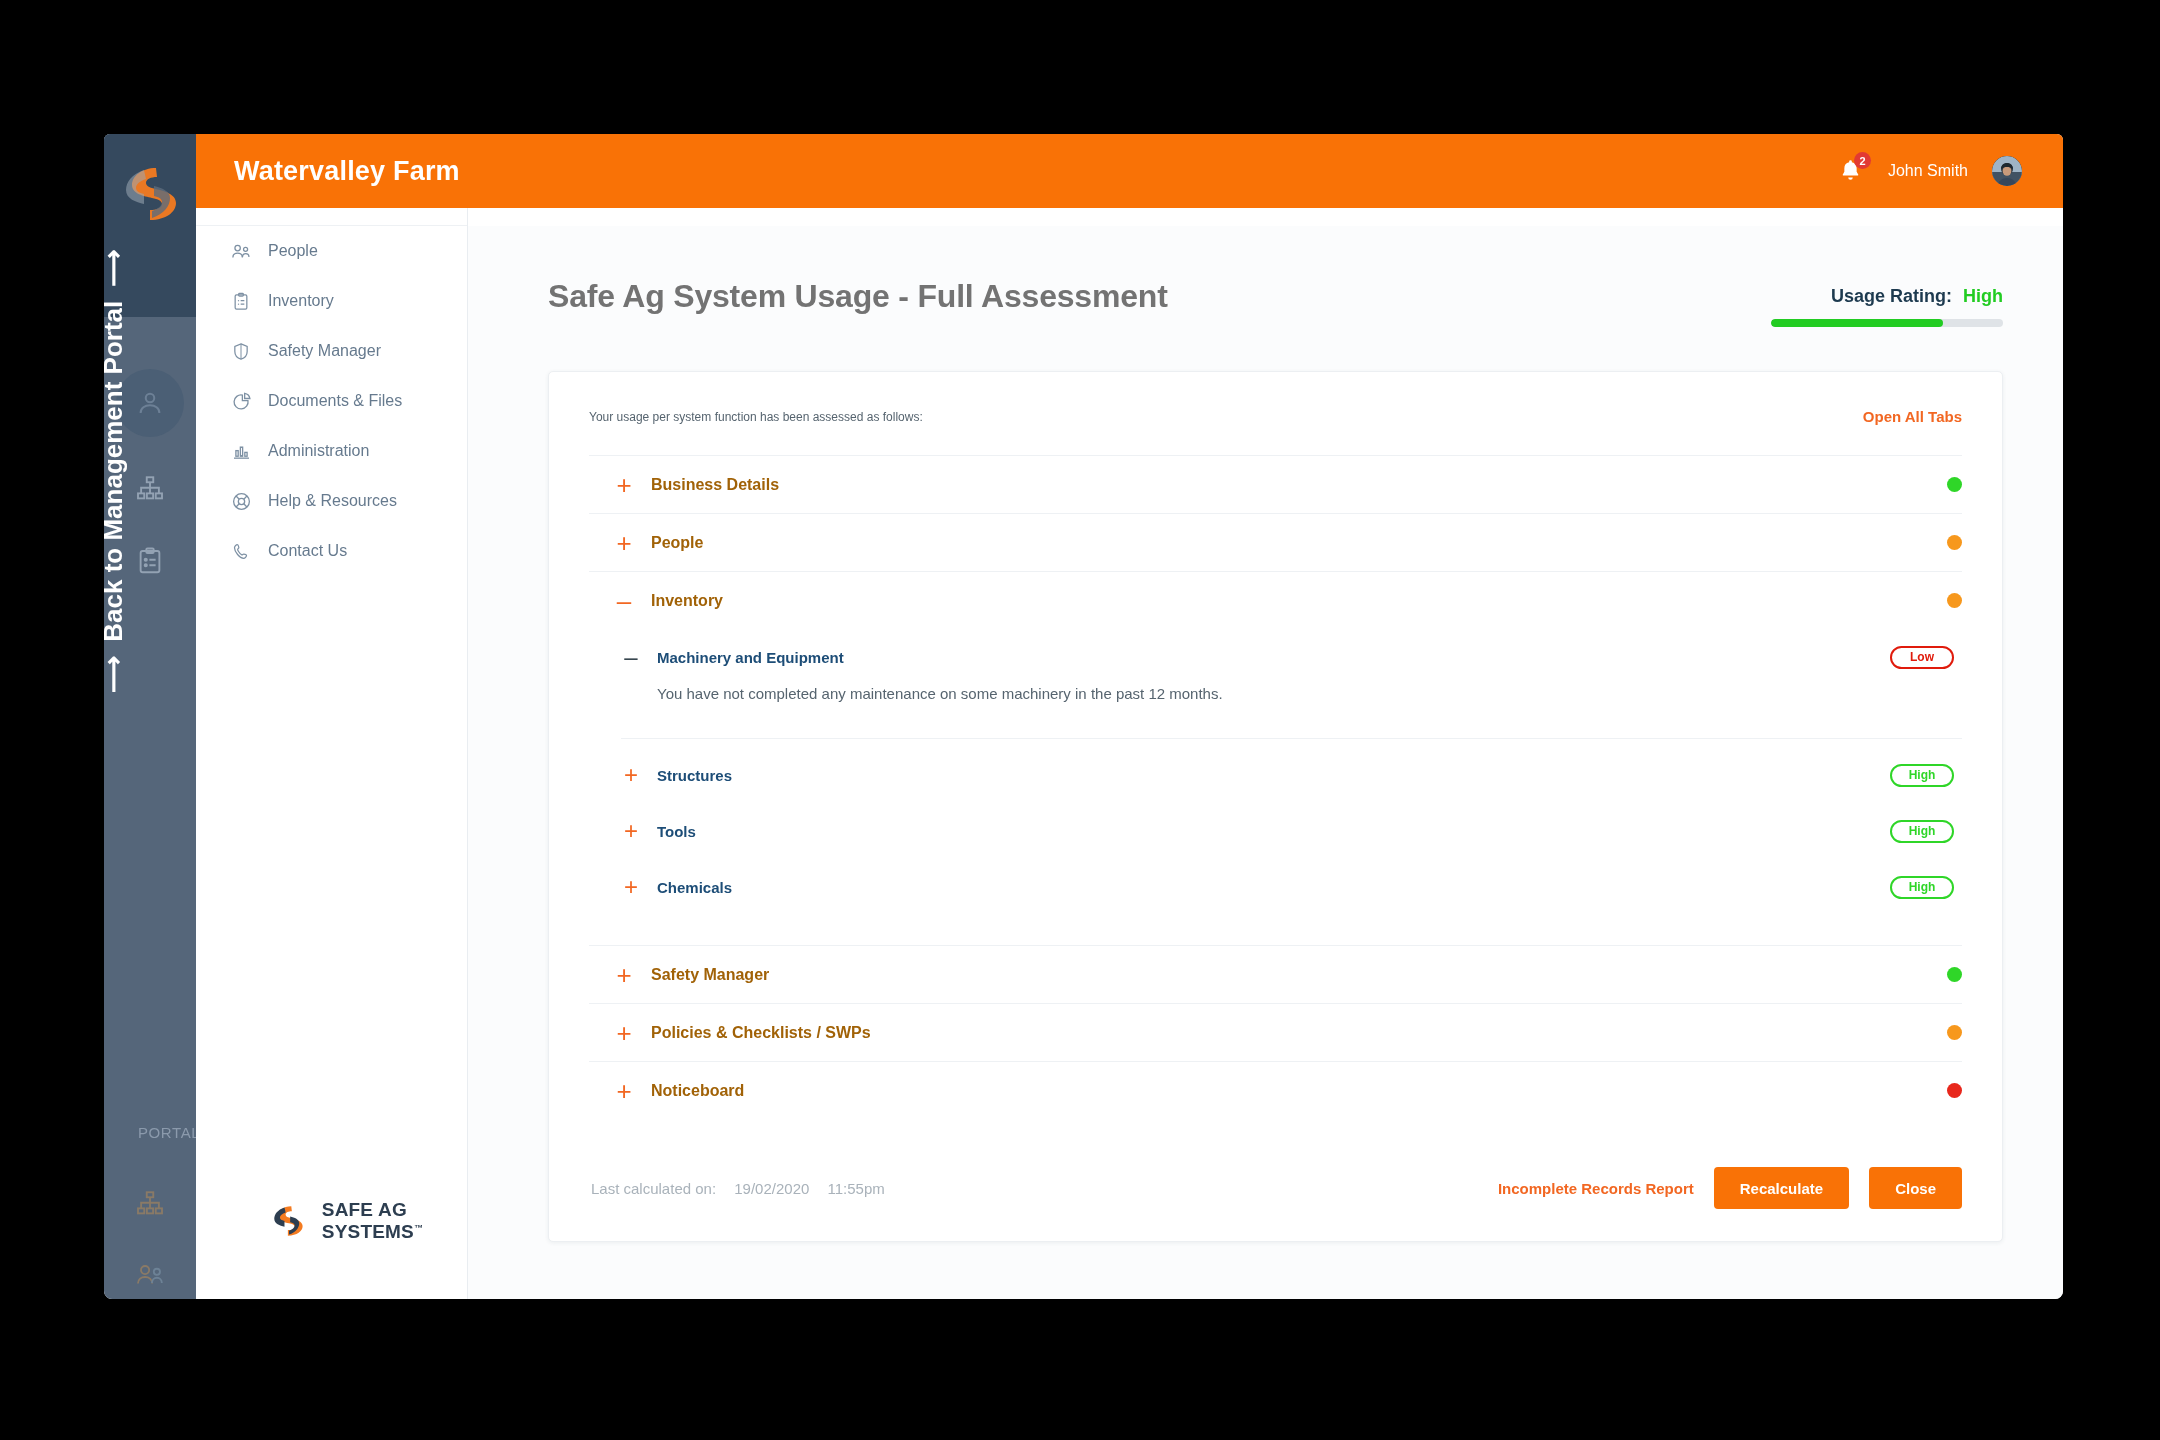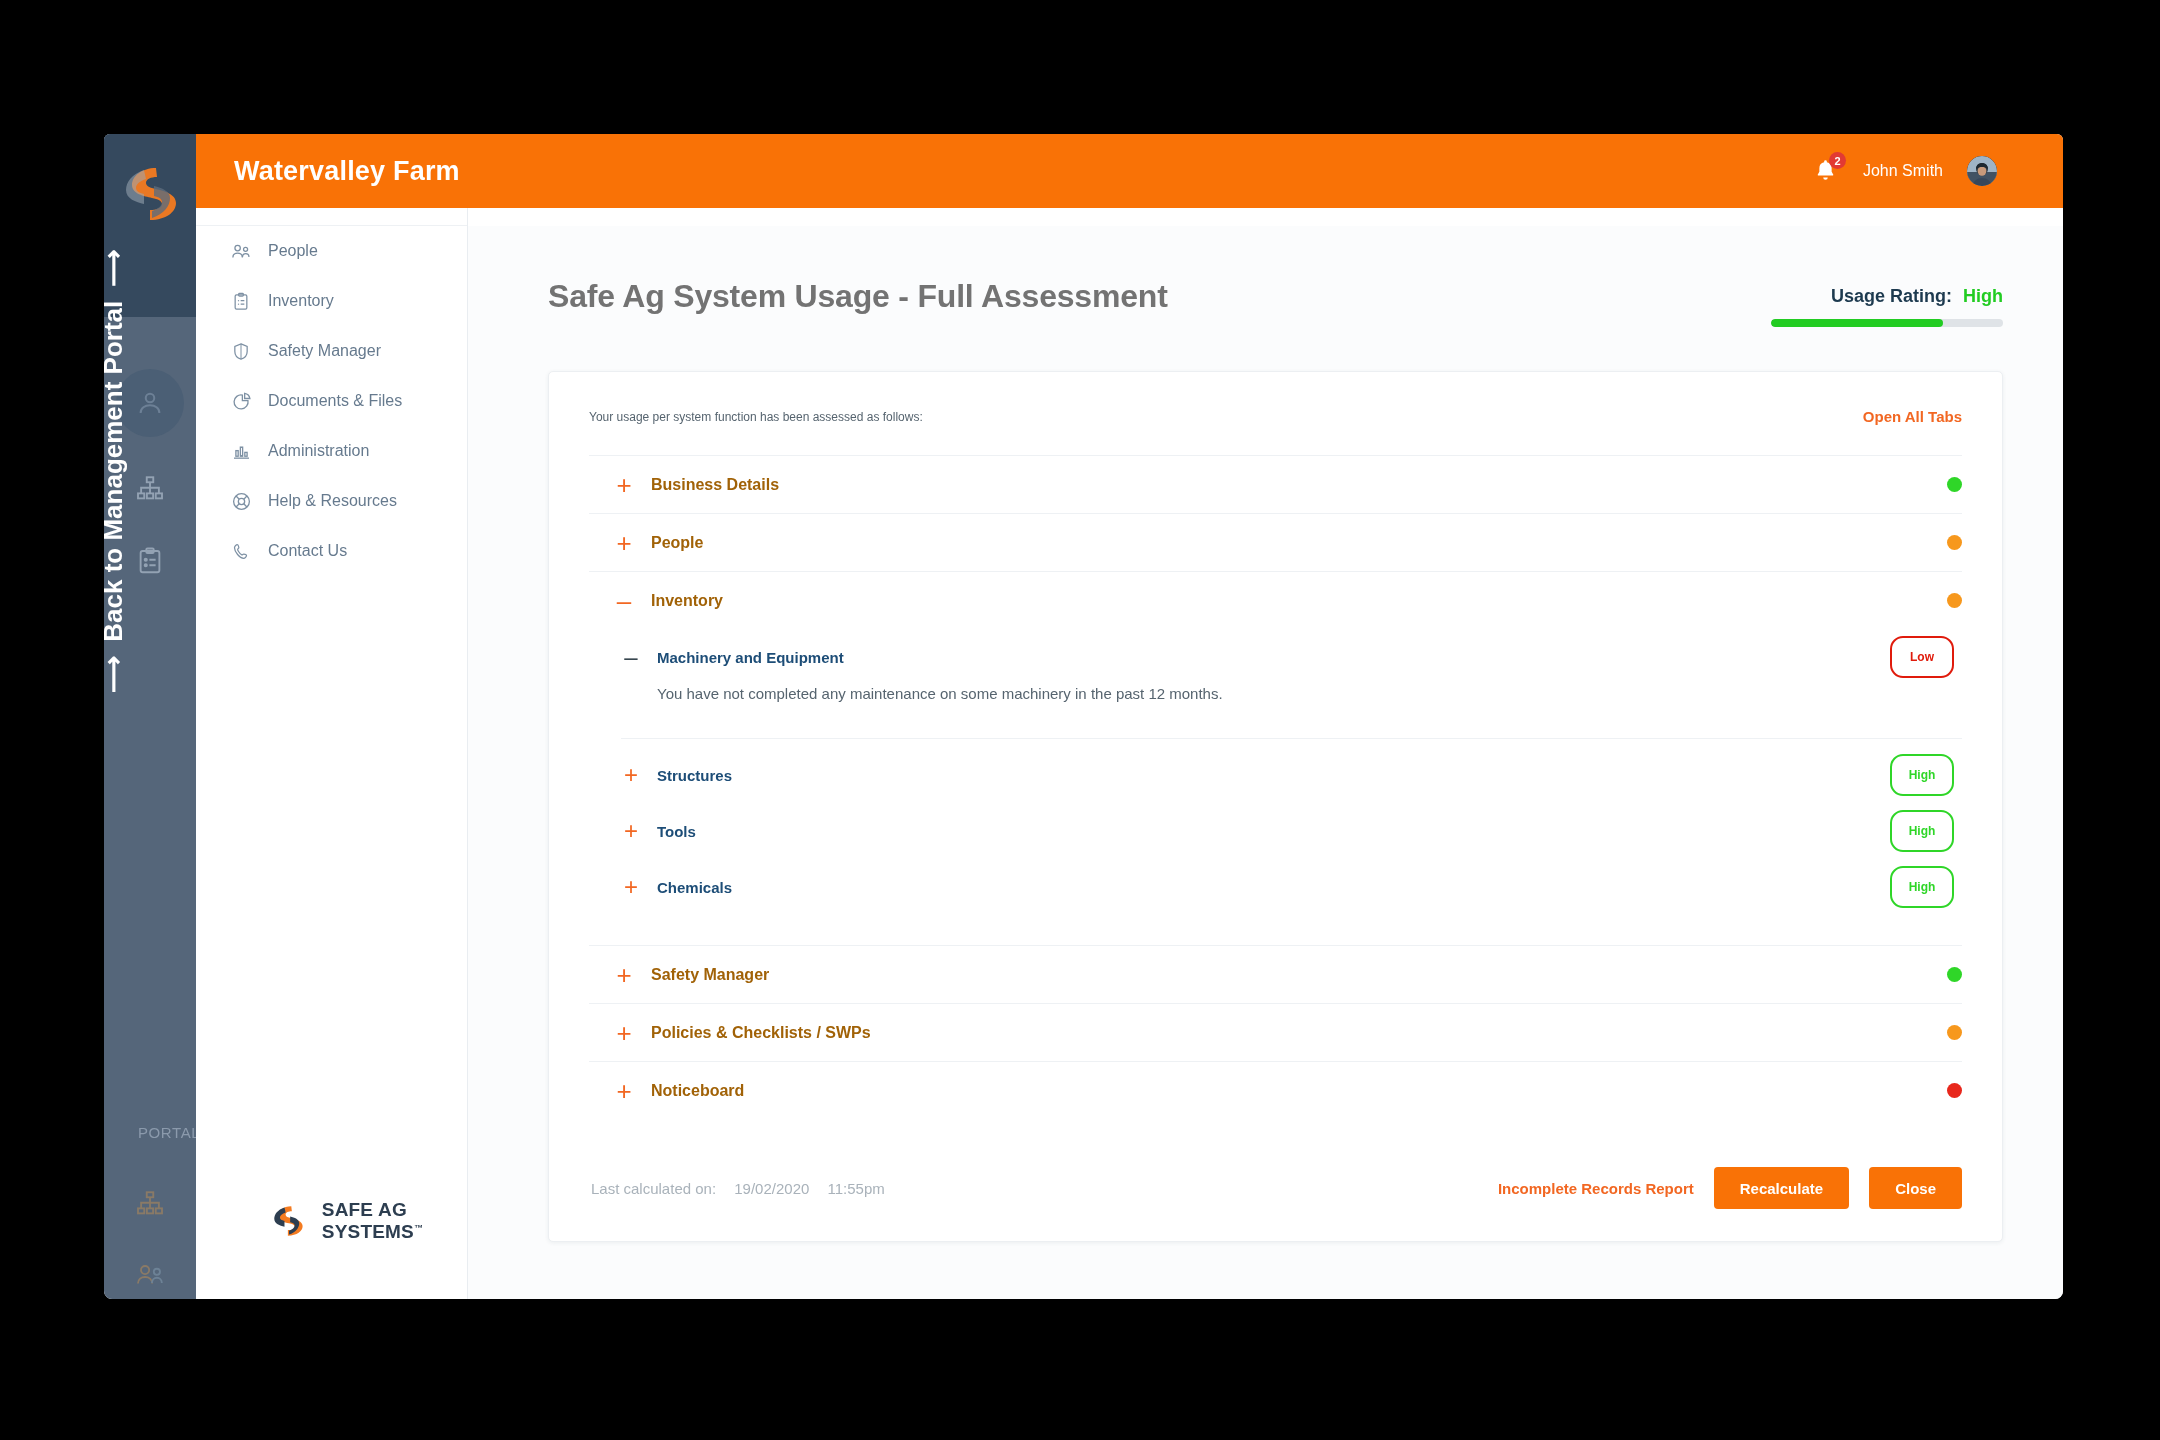--- a/index.html
+++ b/index.html
@@ -125,21 +125,21 @@
   }
   #brand-logo .tm { font-size: 9px; vertical-align: super; }
 
   
   #topbar {
     position: absolute;
     left: 92px; top: 0;
     width: calc(100% - 92px); height: 74px;
     background: #f97206;
     display: flex; align-items: center;
-    padding: 0 66px 0 38px;
+    padding: 0 41px 0 38px;
   }
   #topbar-title {
     color: #ffffff;
     font-size: 27px; font-weight: 700;
     letter-spacing: 0.2px;
   }
   #topbar-right {
     margin-left: auto;
     display: flex; align-items: center; gap: 24px;
   }
@@ -258,21 +258,21 @@
     margin-right: 16px; text-align: center;
     cursor: pointer;
   }
   .sub-row .pm.orange { color: #f26722; }
   .sub-row .pm.dark   { color: #37464f; }
   .sub-row .label {
     font-size: 15px; font-weight: 700; color: #1d4d77; cursor: pointer;
   }
   .badge {
     margin-left: auto;
-    min-width: 64px; height: 42px;
+    min-width: 64px; height: 23px;
     border-radius: 13px;
     display: flex; align-items: center; justify-content: center;
     font-size: 12px; font-weight: 700;
     background: #fff;
     margin-right: 8px;
   }
   .badge.low  { border: 2px solid #e01b0c; color: #e01b0c; }
   .badge.high { border: 2px solid #2fd628; color: #2fd628; }
   .sub-desc {
     font-size: 15px; color: #56646f;

